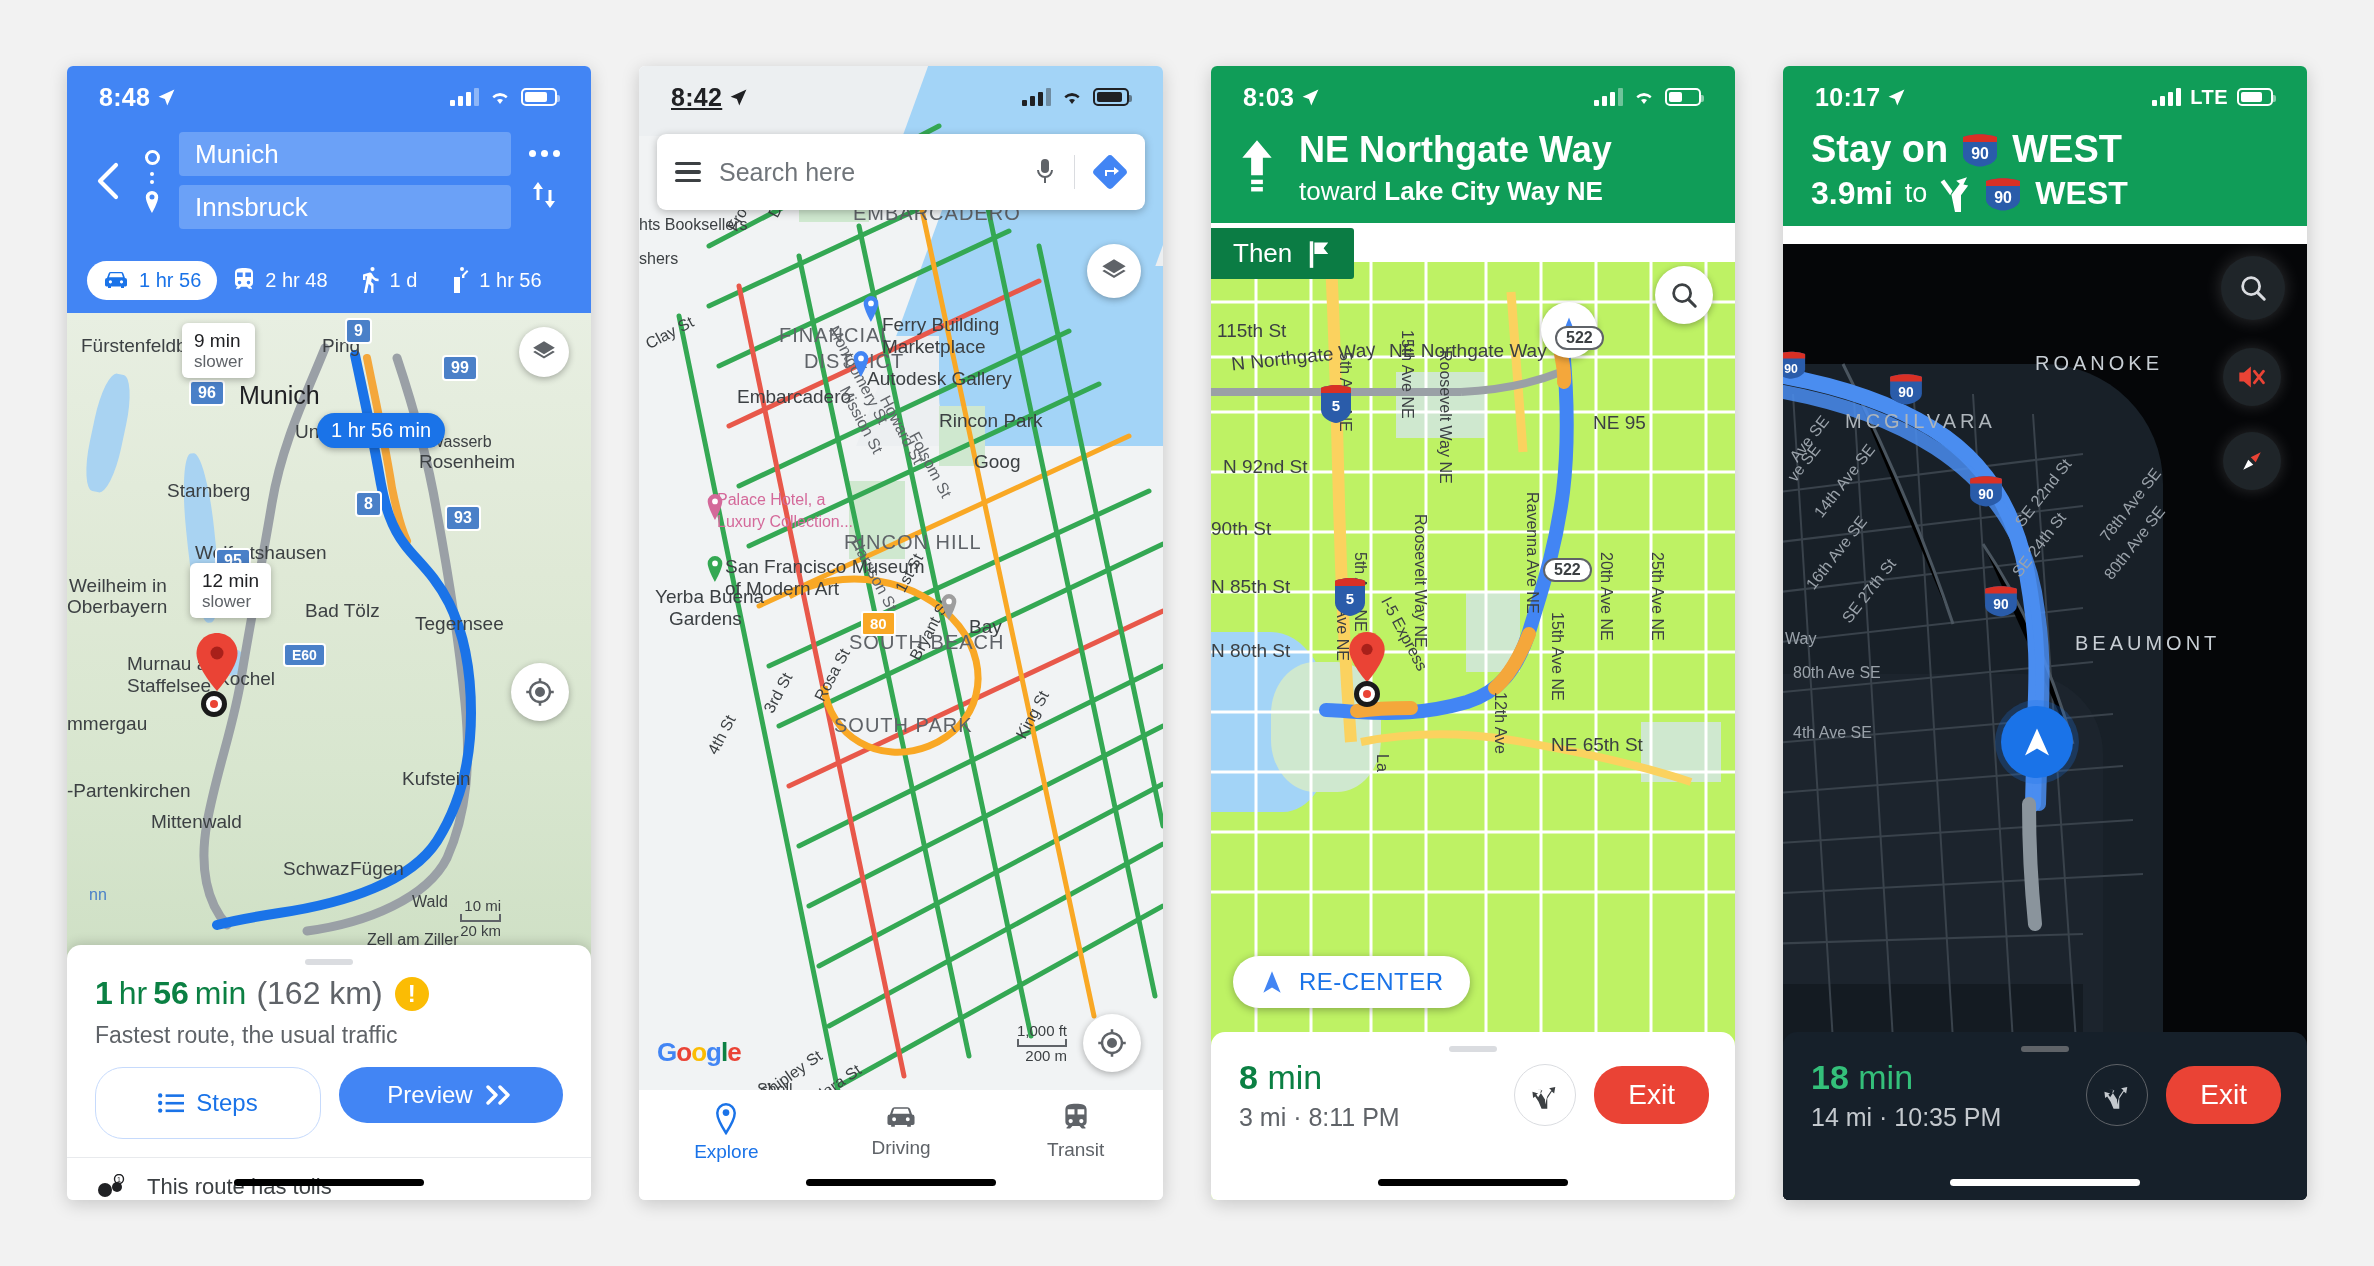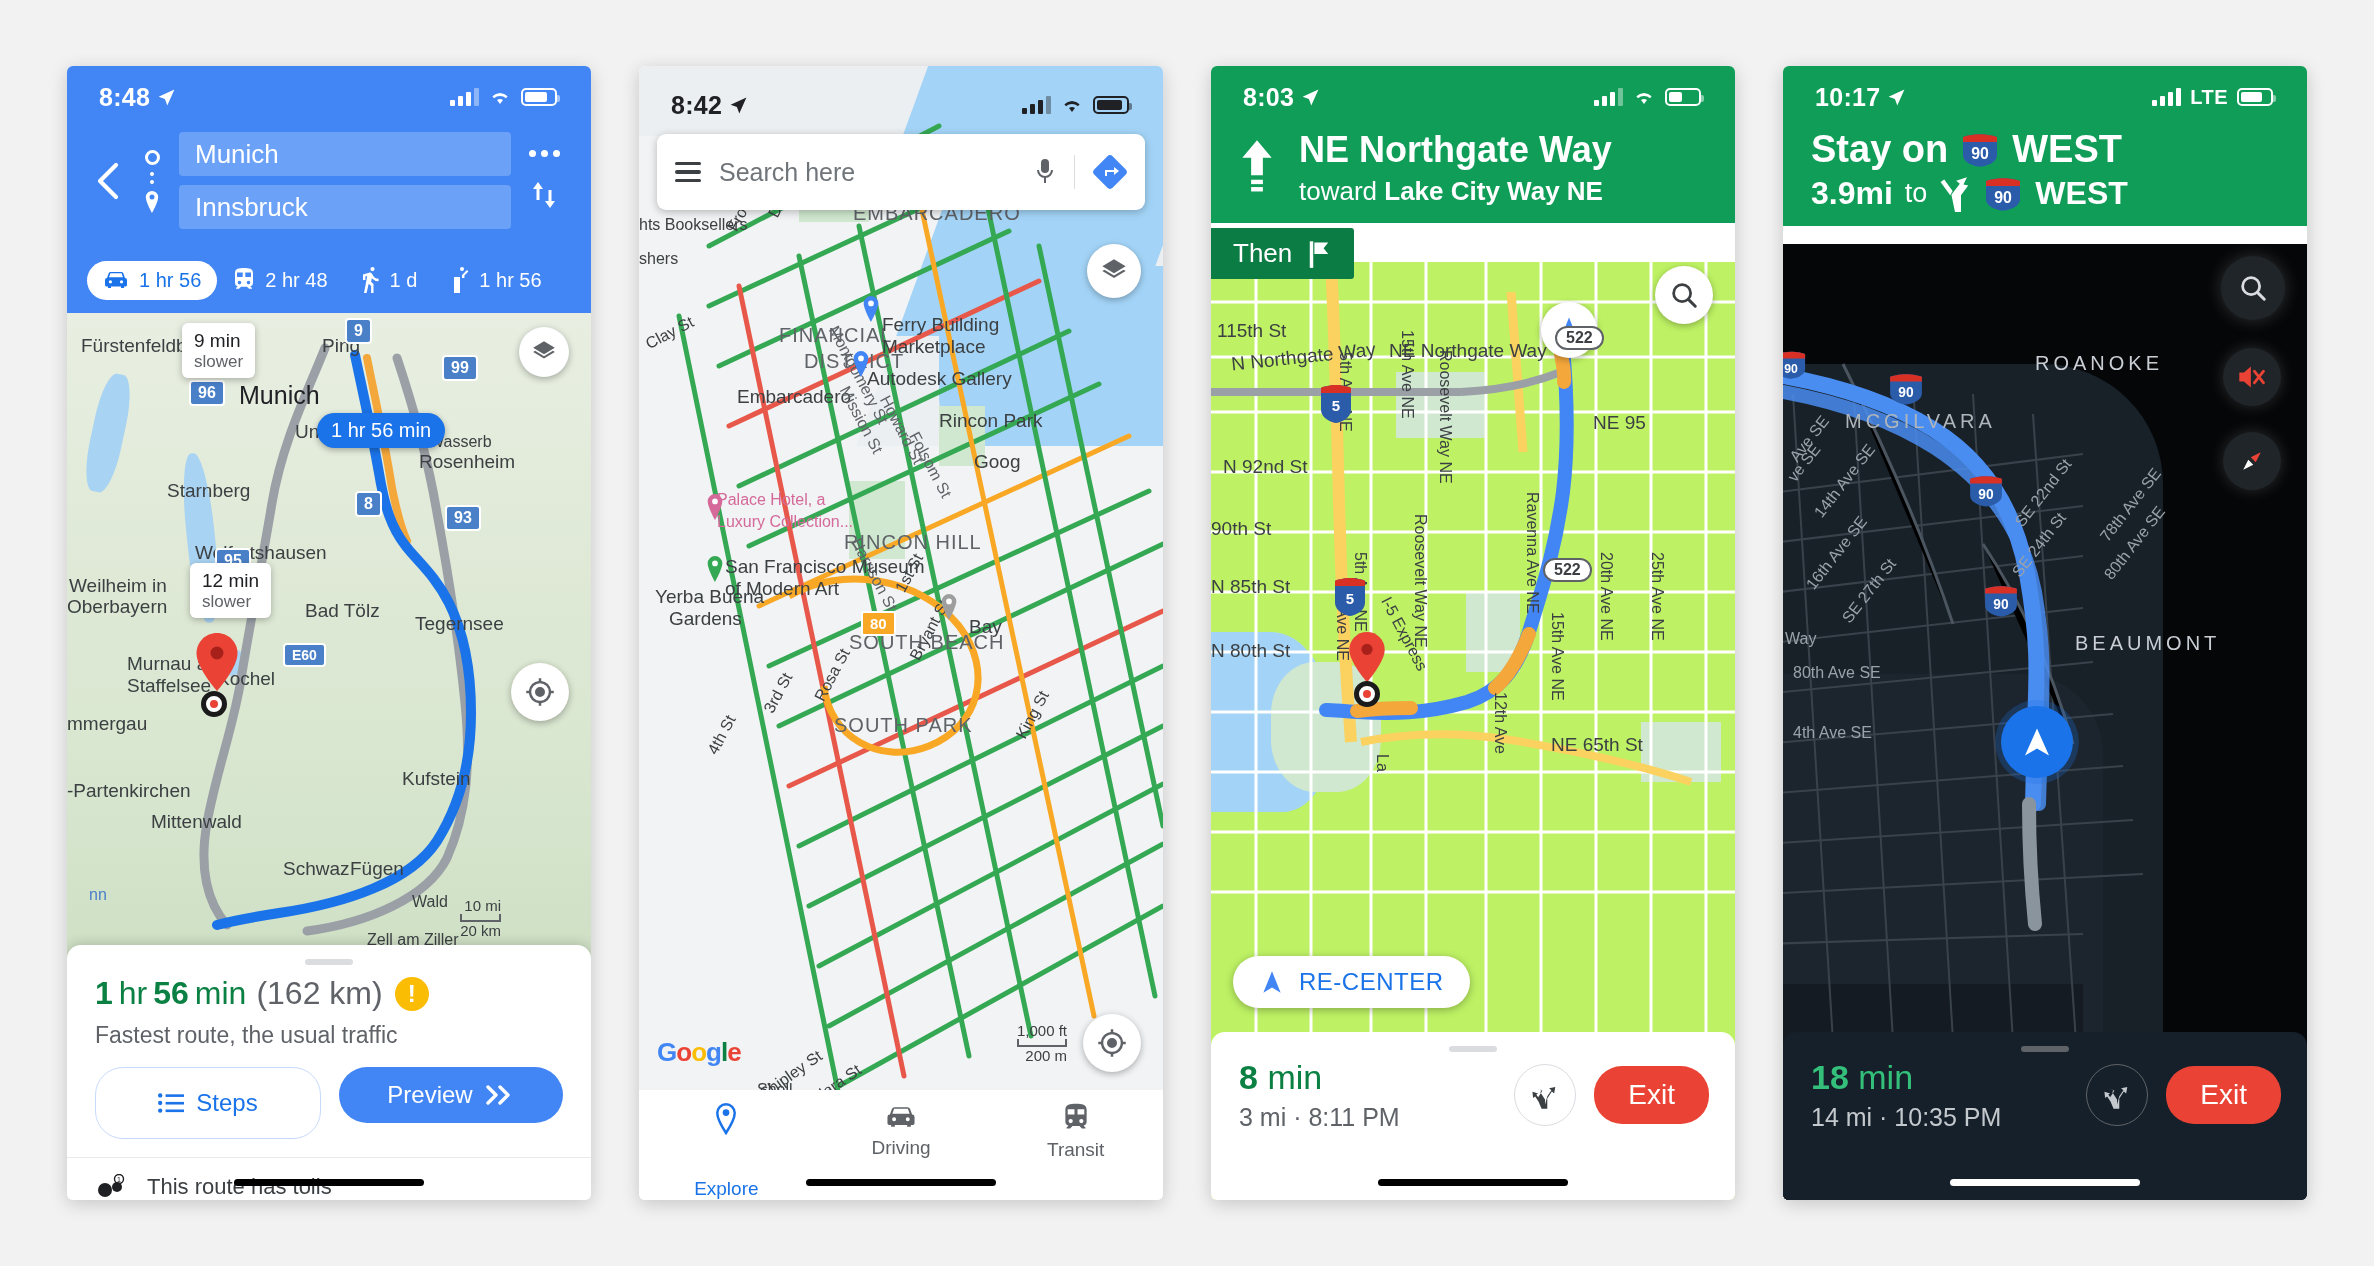--- a/index.html
+++ b/index.html
@@ -115,21 +115,21 @@
     background:#fff; border-radius:9px; box-shadow:0 2px 8px rgba(0,0,0,.26);
     display:flex; align-items:center; padding: 0 18px; gap:18px; z-index:6;
   }
   .hamb { display:flex; flex-direction:column; gap:5px; }
   .hamb s { display:block; width:26px; height:3.5px; background:#3c4043; border-radius:2px; }
   .sb-ph { flex:1; font-size:25px; color:#70757a; }
   .divider-v { width:1px; height:34px; background:#dadce0; }
 
   .bottomnav { position:absolute; left:0; right:0; bottom:0; height:110px; background:#fff; display:flex; }
   .navtab { flex:1; display:flex; flex-direction:column; align-items:center; justify-content:flex-start; padding-top:13px; gap:6px; font-size:19px; color:#5f6368; }
-  .navtab.act { color:#1a73e8;justify-content:space-between; }
+  .navtab.act { color:#1a73e8; }
 
   
   .navhead { background:#109d58; color:#fff; padding: 0 0 16px; }
   .navhead .row { display:flex; align-items:center; gap:20px; padding: 2px 26px 0 24px; }
   .nh-text { flex:1; }
   .nh-main { font-size:36px; font-weight:bold; line-height:1.1; }
   .nh-sub { font-size:26px; font-weight:bold; margin-top:6px; }
   .nh-sub .lt { font-weight:400; }
   .then {
     position:absolute; left:0; top:162px; background:#0b7c44; color:#fff;
@@ -508,21 +508,21 @@
             <path fill="#5f6368" d="M12 2L2 8l10 6 10-6zM2 12l10 6 10-6-1.8-1.1L12 15.9 3.8 10.9z"></path>
           </svg>
       </div>
       <div class="fab" style="right:22px;bottom:128px;width:58px;height:58px">
         <svg width="30" height="30" viewBox="0 0 24 24">
             <path fill="#5f6368" d="M12 8a4 4 0 104 4 4 4 0 00-4-4zm8.9 3A9 9 0 0013 3.1V1h-2v2.1A9 9 0 003.1 11H1v2h2.1A9 9 0 0011 20.9V23h2v-2.1a9 9 0 007.9-7.9H23v-2zM12 19a7 7 0 117-7 7 7 0 01-7 7z"></path>
           </svg>
       </div>
     </div>
 
-    <div class="statusbar" style="color:#202124; position:absolute; left:0; right:0; top:8px; z-index:5;">
+    <div class="statusbar" style="color:#202124; position:absolute; left:0; right:0; top:0; z-index:5;text-decoration:underline;">
       <div class="sb-left">
         <span>8:42</span>
         <svg class="loc-arrow" viewBox="0 0 24 24">
             <path fill="#202124" d="M22 2L2 11l8 3 3 8z"></path>
           </svg>
       </div>
       <div class="sb-right">
         <span class="bars">
             <i></i>
             <i></i>

